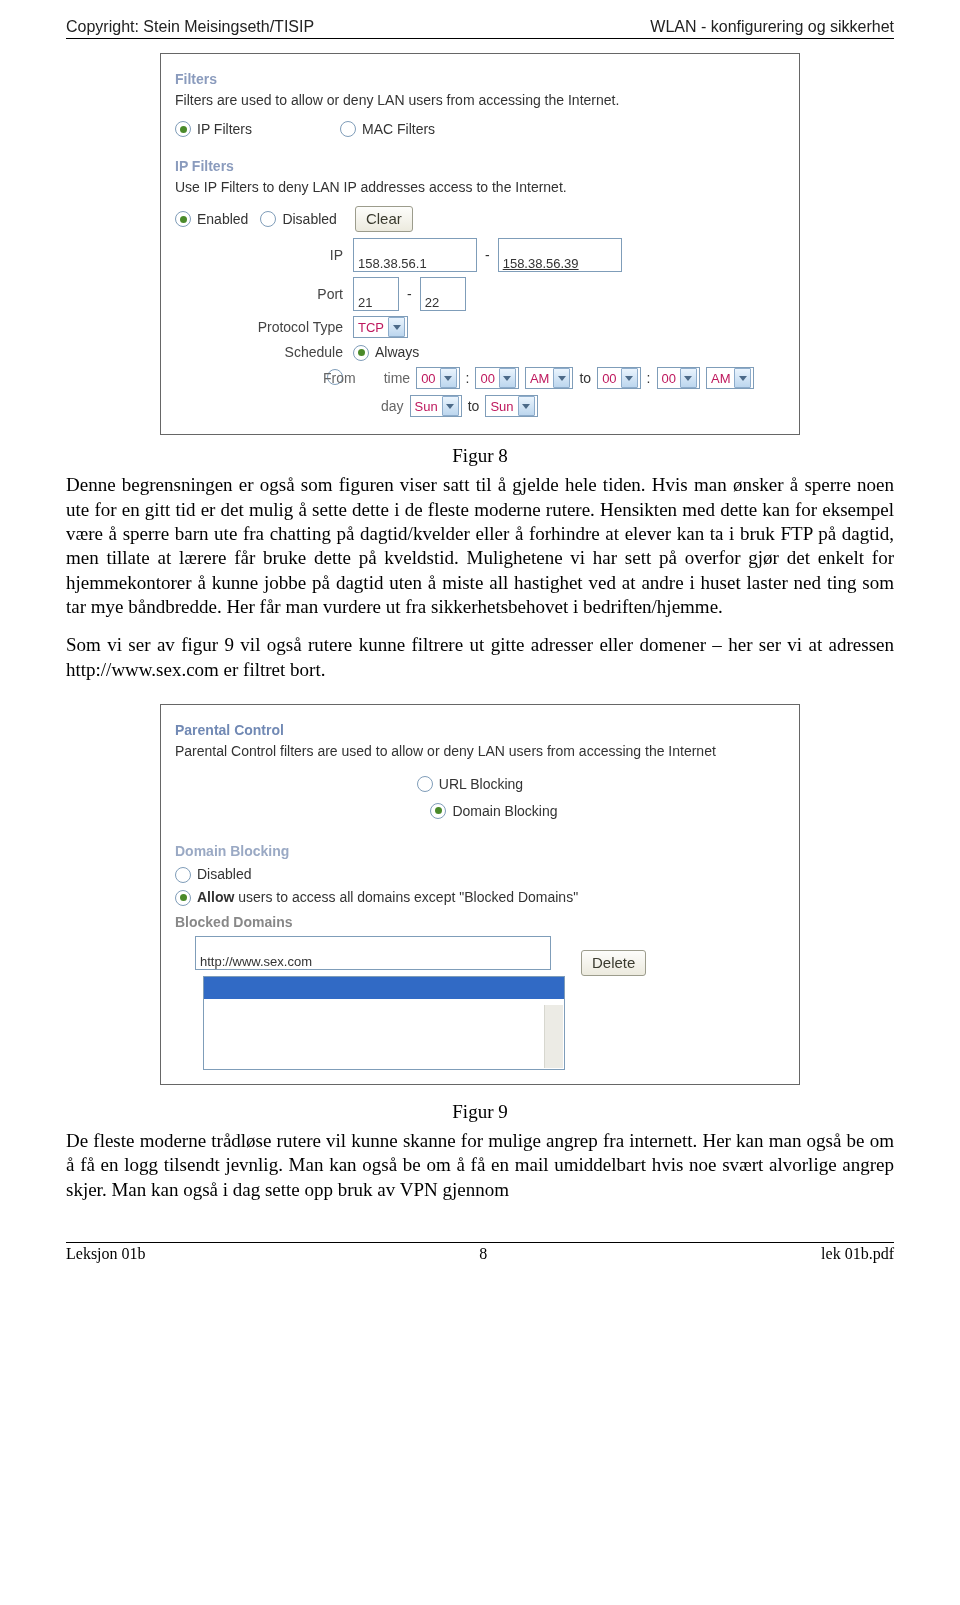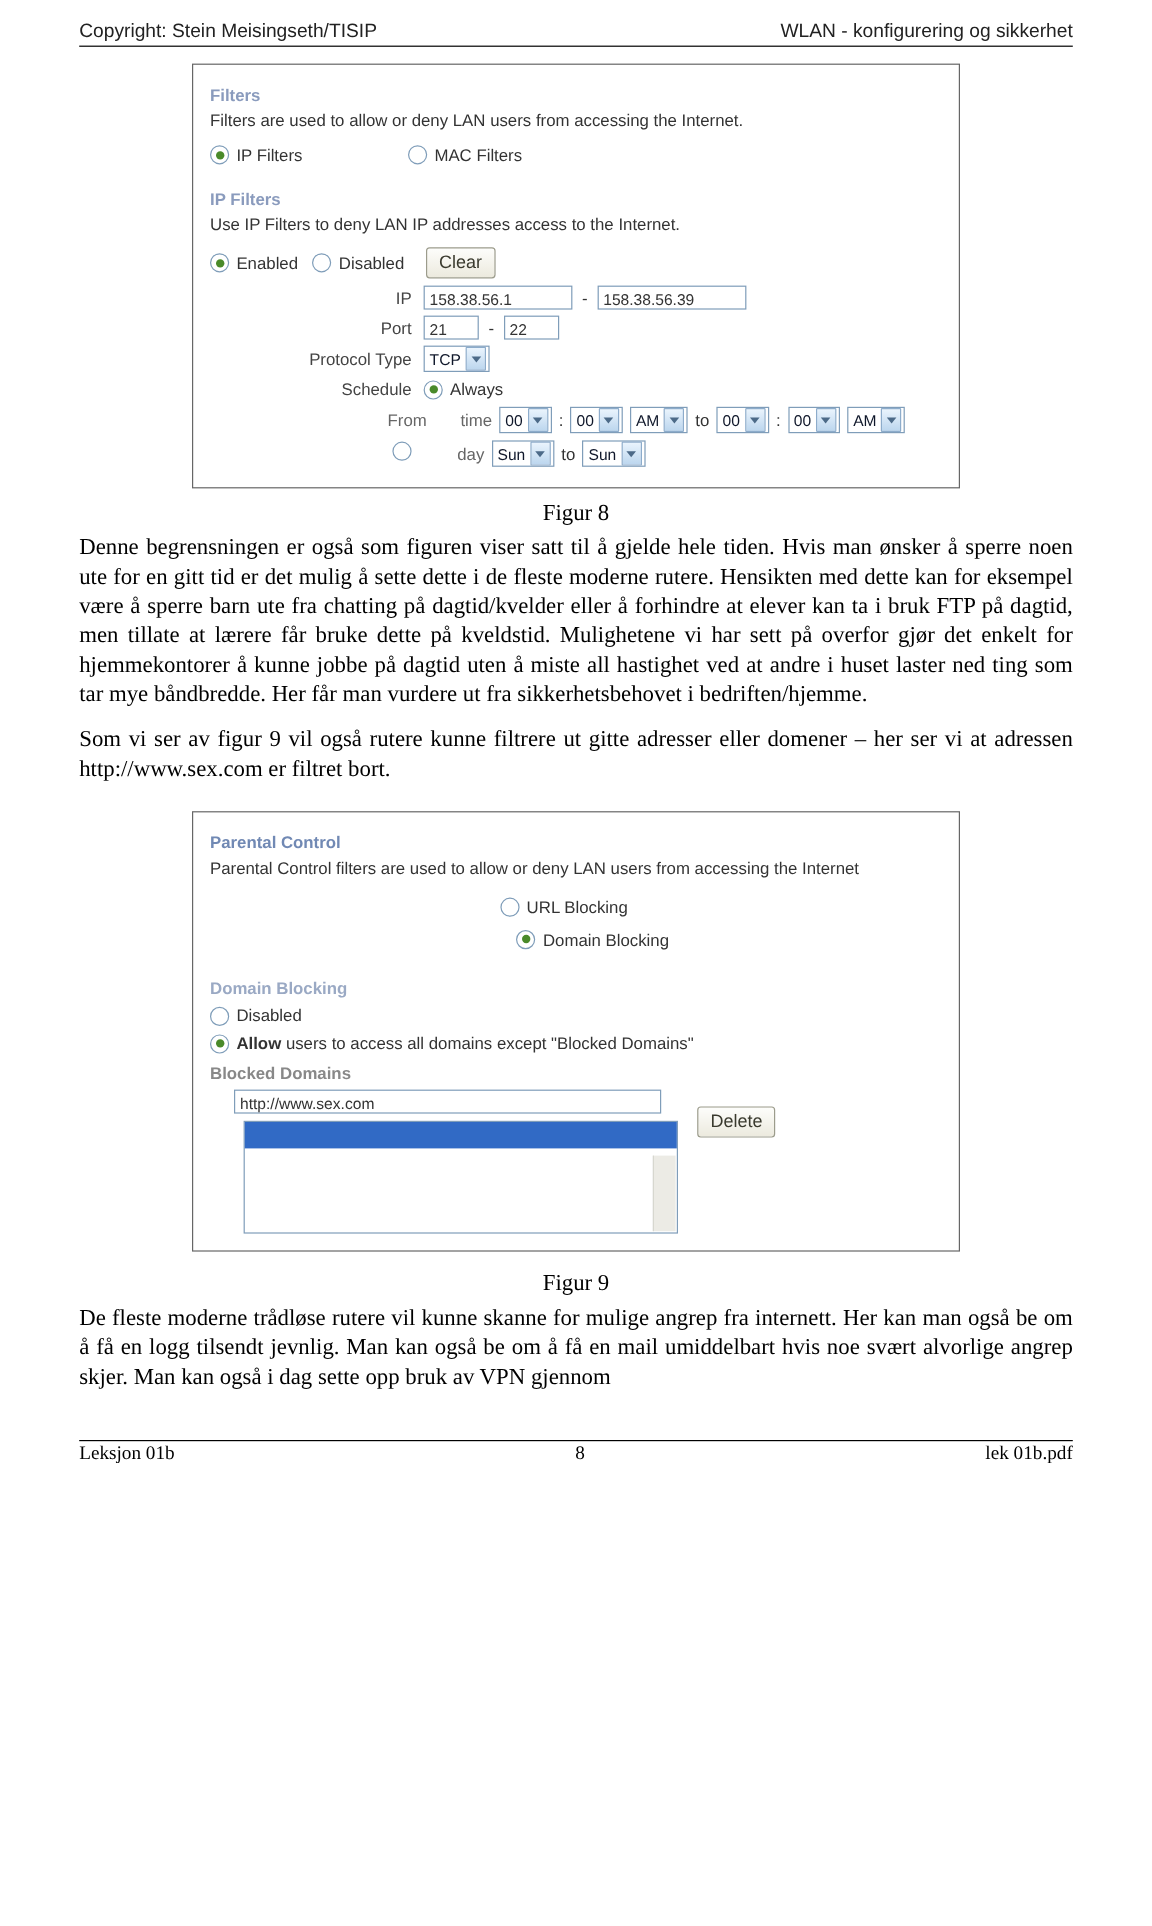--- a/index.html
+++ b/index.html
@@ -96,37 +96,37 @@
     content: "";
     width: 7px;
     height: 7px;
     border-radius: 50%;
     background: #4a8a2a;
   }
   .input {
     display: inline-block;
     border: 1px solid #7f9db9;
     background: #fff;
-    padding: 2px 4px;
+    padding: 16px 4px;
     height: 20px;
     box-sizing: border-box;
     vertical-align: middle;
     color: #333;
     font-size: 13px;
   }
   .select {
     display: inline-flex;
     align-items: center;
     border: 1px solid #7f9db9;
     background: #fff;
     padding: 0 2px 0 4px;
     height: 22px;
     box-sizing: border-box;
     vertical-align: middle;
-    color: #0f172a;
+    color: #be185d;
     font-size: 13px;
   }
   .select .caret {
     width: 15px;
     height: 18px;
     margin-left: 4px;
     background: linear-gradient(#eaf4fd, #bcd6ee);
     border: 1px solid #8daccb;
     border-radius: 1px;
     display: inline-flex;
@@ -234,21 +234,21 @@
         <span class="radio-dot"></span>
         <span>Disabled</span>
       </span>
       <span class="btn">Clear</span>
     </div>
 
     <div class="form-row">
       <div class="form-label">IP</div>
       <span class="input" style="width:124px;">158.38.56.1</span>
       <span style="margin:0 8px;">-</span>
-      <span class="input" style="width:124px;">158.38.56.39</span>
+      <span class="input" style="width:124px;text-decoration:underline;">158.38.56.39</span>
     </div>
 
     <div class="form-row">
       <div class="form-label">Port</div>
       <span class="input" style="width:46px;">21</span>
       <span style="margin:0 8px;">-</span>
       <span class="input" style="width:46px;">22</span>
     </div>
 
     <div class="form-row">
@@ -260,21 +260,21 @@
     </div>
 
     <div class="form-row" style="align-items:center;">
       <div class="form-label">Schedule</div>
       <span class="radio" style="margin-right:0;">
         <span class="radio-dot on"></span>
         <span>Always</span>
       </span>
     </div>
 
-    <div class="form-row" style="align-items:flex-end;">
+    <div class="form-row" style="align-items:flex-start;">
       <div class="form-label" style="padding-top:2px;">
         <span class="radio" style="margin:0;">
           <span class="radio-dot"></span>
         </span>
       </div>
       <div>
         <div style="display:flex;align-items:center;gap:6px;">
           <span class="muted" style="margin-left:-30px;margin-right:22px;">From</span>
           <span class="muted">time</span>
           <span class="select">

